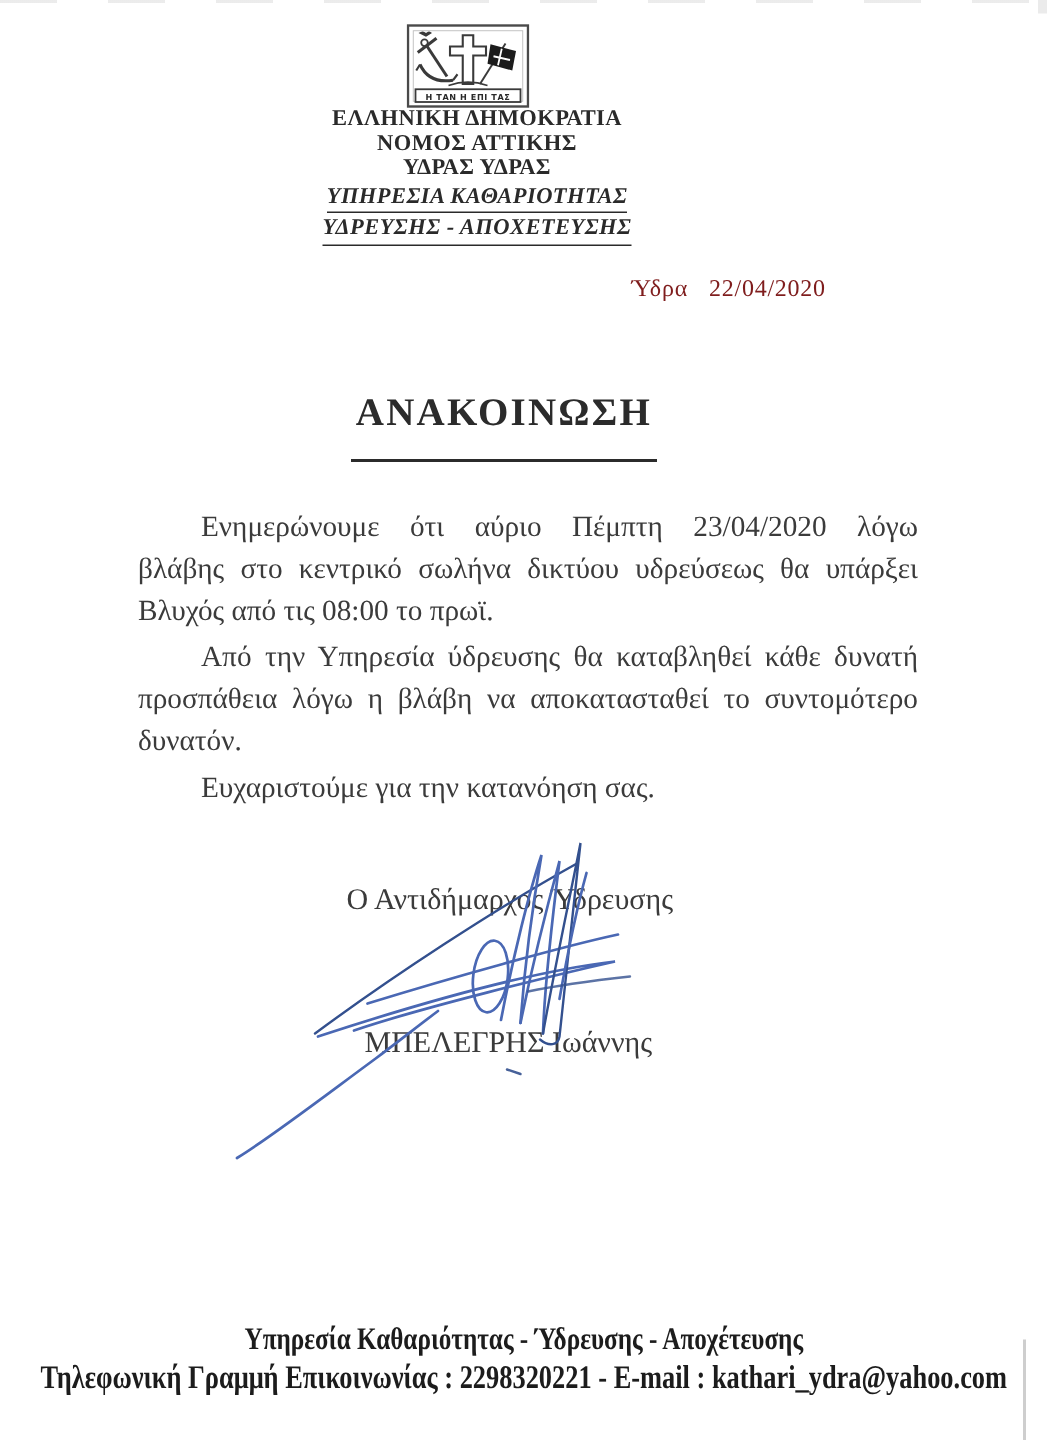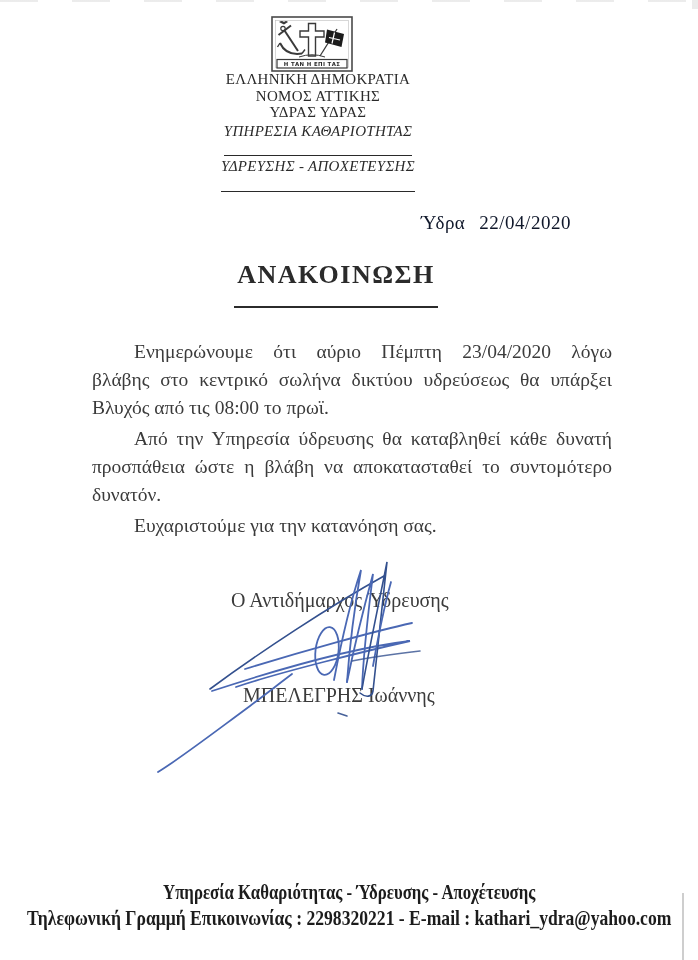--- a/index.html
+++ b/index.html
@@ -10,26 +10,26 @@
   .scan-top{position:absolute;top:0;left:0;width:698px;height:2px;opacity:.55;
     background:repeating-linear-gradient(90deg,#dcdcdc 0 38px,transparent 38px 72px);}
   .scan-right{position:absolute;left:682px;top:893px;width:2px;height:67px;background:#b9b9b9;opacity:.7;}
   .scan-corner{position:absolute;right:0;top:0;width:6px;height:9px;background:#e6e6e6;opacity:.8;}
 
   
   .emblem{position:absolute;left:271px;top:16px;}
 
   
   .letterhead{position:absolute;top:71px;left:158px;width:320px;text-align:center;
-    font-weight:normal;font-size:15px;line-height:16.5px;color:#2a2a2a;letter-spacing:.3px;}
+    font-weight:bold;font-size:15px;line-height:16.5px;color:#2a2a2a;letter-spacing:.3px;}
   .lh-dept{font-style:italic;margin-top:2px;}
-  .lh-dept span{display:inline-block;border-bottom:1.6px solid #2a2a2a;padding-bottom:16px;text-align:center;}
+  .lh-dept span{display:inline-block;border-bottom:1.6px solid #2a2a2a;padding-bottom:2px;text-align:center;}
 
   
-  .dateline{position:absolute;top:212px;left:421px;font-size:19px;color:#0f172a;letter-spacing:.5px;}
+  .dateline{position:absolute;top:184px;left:421px;font-size:16px;color:#7f1d1d;letter-spacing:.5px;}
   .dgap{display:inline-block;width:14px;}
 
   
   .title-wrap{position:absolute;top:260px;left:0;width:672px;text-align:center;}
   .title-text{display:inline-block;font-size:26px;font-weight:bold;letter-spacing:1.5px;
     color:#2b2b2b;border-bottom:2.5px solid #2b2b2b;padding:0 3px 16px;}
 
   
   .bodytext{position:absolute;top:338px;left:92px;width:520px;font-size:19.5px;color:#3b3b3b;}
   .para{margin:0 0 3px;}
@@ -93,21 +93,21 @@
   </div>
 
   <div class="bodytext" id="body-container">
       <div class="para">
         <div class="bline just first">Ενημερώνουμε ότι αύριο Πέμπτη 23/04/2020 λόγω</div>
         <div class="bline just">βλάβης στο κεντρικό σωλήνα δικτύου υδρεύσεως θα υπάρξει</div>
         <div class="bline">Βλυχός από τις 08:00 το πρωϊ.</div>
       </div>
       <div class="para">
         <div class="bline just first">Από την Υπηρεσία ύδρευσης θα καταβληθεί κάθε δυνατή</div>
-        <div class="bline just">προσπάθεια ώστε η βλάβη να αποκατασταθεί το συντομότερο</div>
+        <div class="bline just">προσπάθεια λόγω η βλάβη να αποκατασταθεί το συντομότερο</div>
         <div class="bline">δυνατόν.</div>
       </div>
       <div class="para">
         <div class="bline first">Ευχαριστούμε για την κατανόηση σας.</div>
       </div>
     </div>
 
   <div class="sig-role">Ο Αντιδήμαρχος Ύδρευσης</div>
   <div class="sig-name">ΜΠΕΛΕΓΡΗΣ Ιωάννης</div>
 

